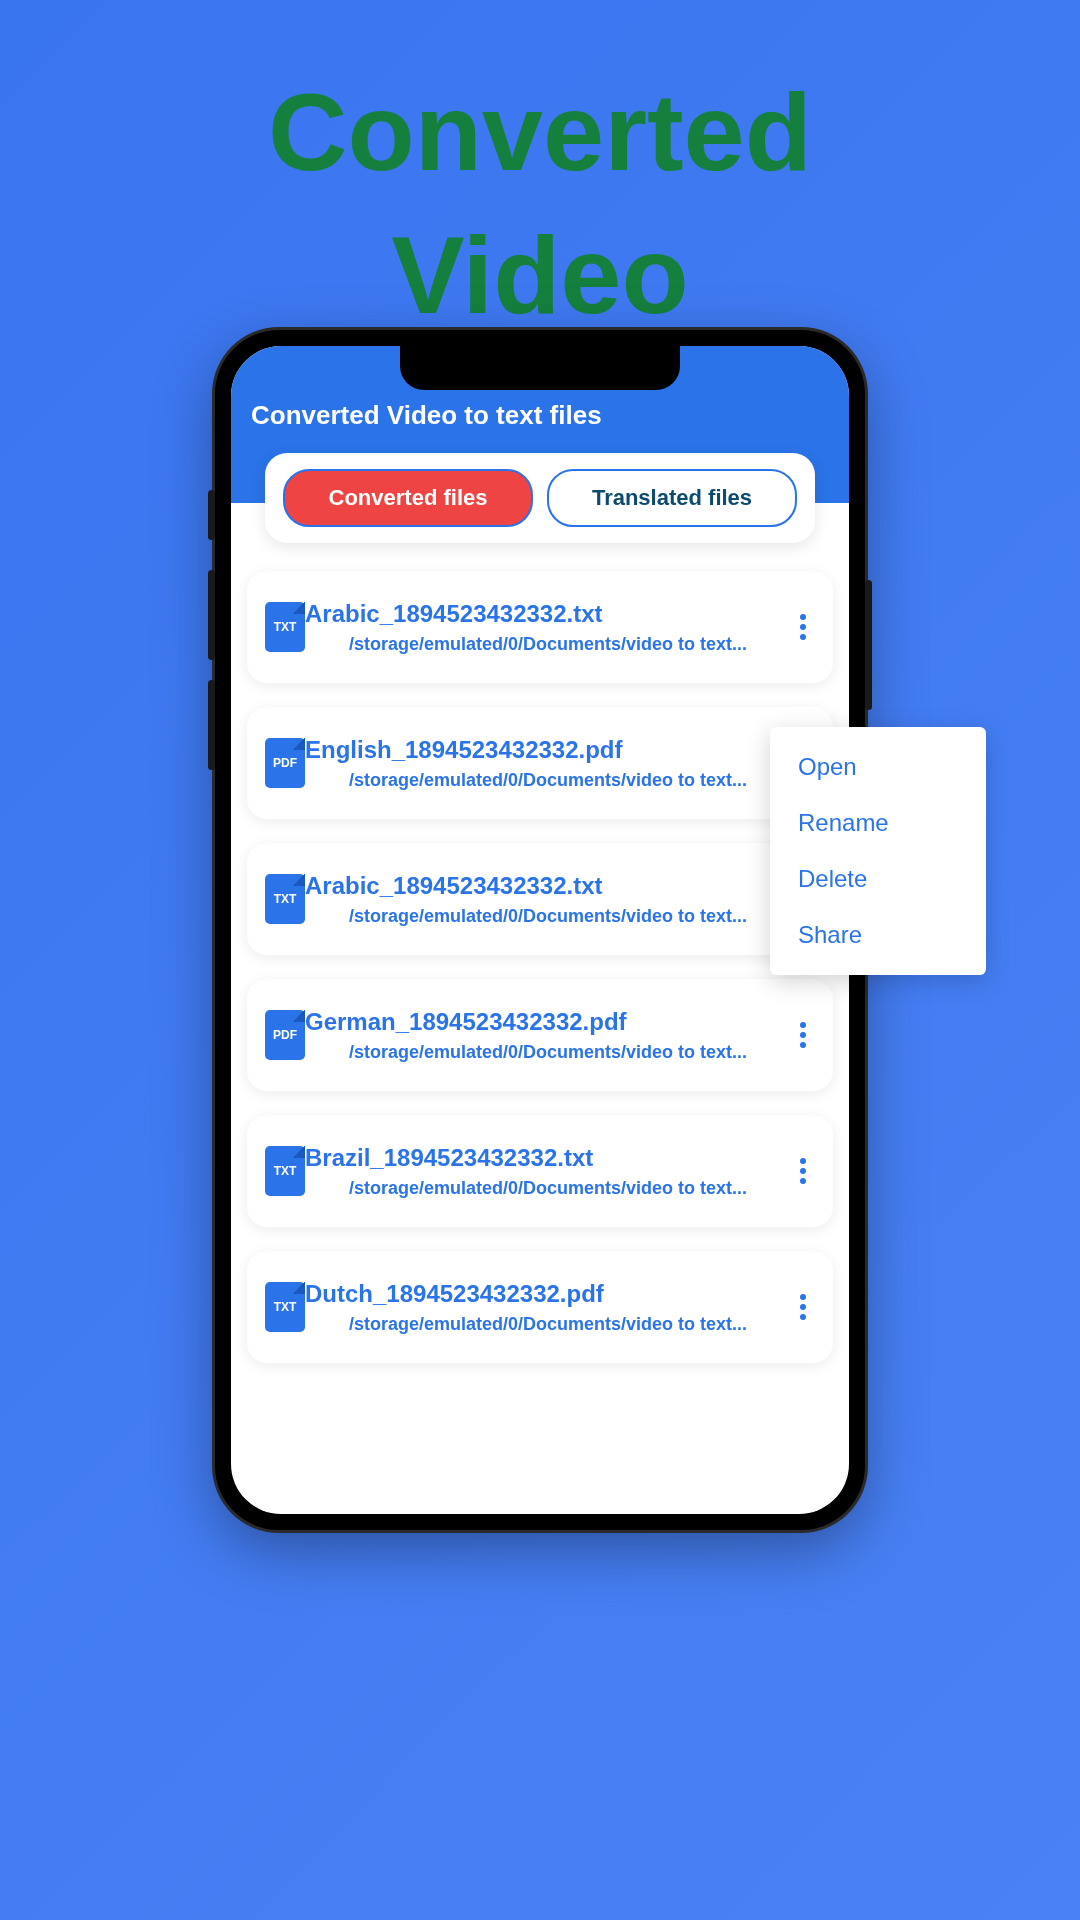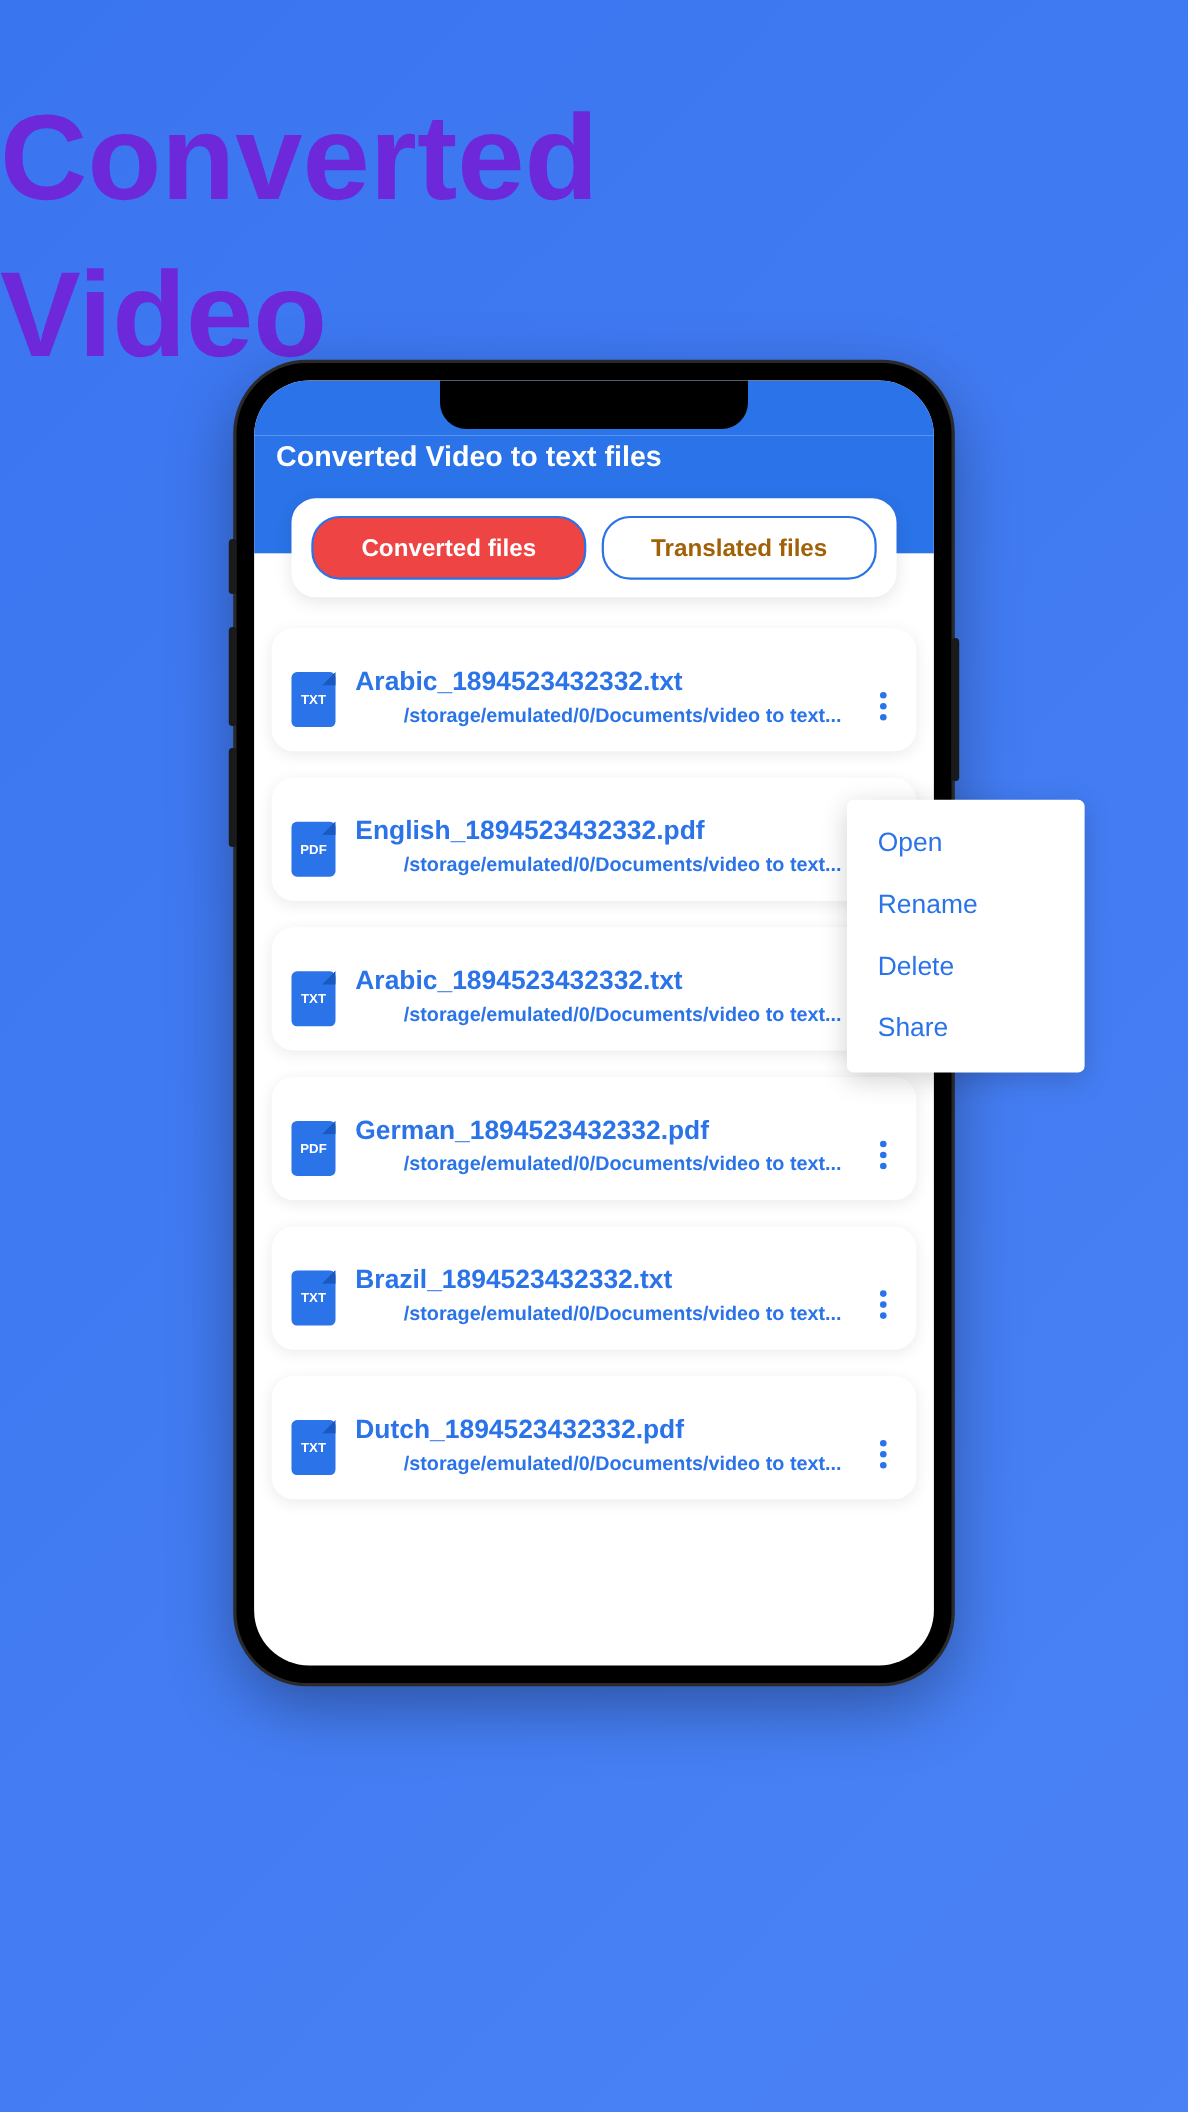--- a/index.html
+++ b/index.html
@@ -5,27 +5,26 @@
 * { margin: 0; padding: 0; box-sizing: border-box; }
 body {
   font-family: -apple-system, BlinkMacSystemFont, 'Segoe UI', Arial, sans-serif;
   width: 1080px;
   height: 1920px;
   background: linear-gradient(135deg, #3a75f0 0%, #4a82f5 100%);
   overflow: hidden;
   position: relative;
 }
 .hero-text {
-  text-align: left;
-  color: #6d28d9;
+  text-align: center;
+  color: #15803d;
   font-size: 110px;
   font-weight: 700;
   line-height: 1.3;
   padding-top: 60px;
-  margin-top: 12px;
 }
 .phone-wrapper {
   position: absolute;
   left: 50%;
   transform: translateX(-50%);
   top: 330px;
 }
 .phone-frame {
   width: 650px;
   height: 1200px;
@@ -91,33 +90,32 @@
   justify-content: center;
 }
 .tab-pill {
   flex: 1;
   padding: 14px 10px;
   border-radius: 26px;
   text-align: center;
   font-size: 22px;
   font-weight: 600;
   border: 2px solid #2a73e8;
-  color: #a16207;
+  color: #0c4a6e;
   cursor: pointer;
 }
 .tab-pill.active { background: #ef4444; color: #fff; border-color: #2a73e8; }
 .file-list { padding: 28px 16px 0 16px; display: flex; flex-direction: column; gap: 24px; }
 .file-card {
   background: #fff;
   border-radius: 20px;
   box-shadow: 0 3px 14px rgba(0,0,0,.08);
   padding: 22px 18px 22px 18px;
   display: flex;
-  align-items: flex-end;
-  gap: 18px;
+  align-items: center;
   min-height: 112px;
 }
 .file-icon {
   width: 40px; height: 50px;
   background: #2a73e8;
   border-radius: 5px;
   color: #fff;
   font-size: 12px;
   font-weight: 700;
   display: flex;

